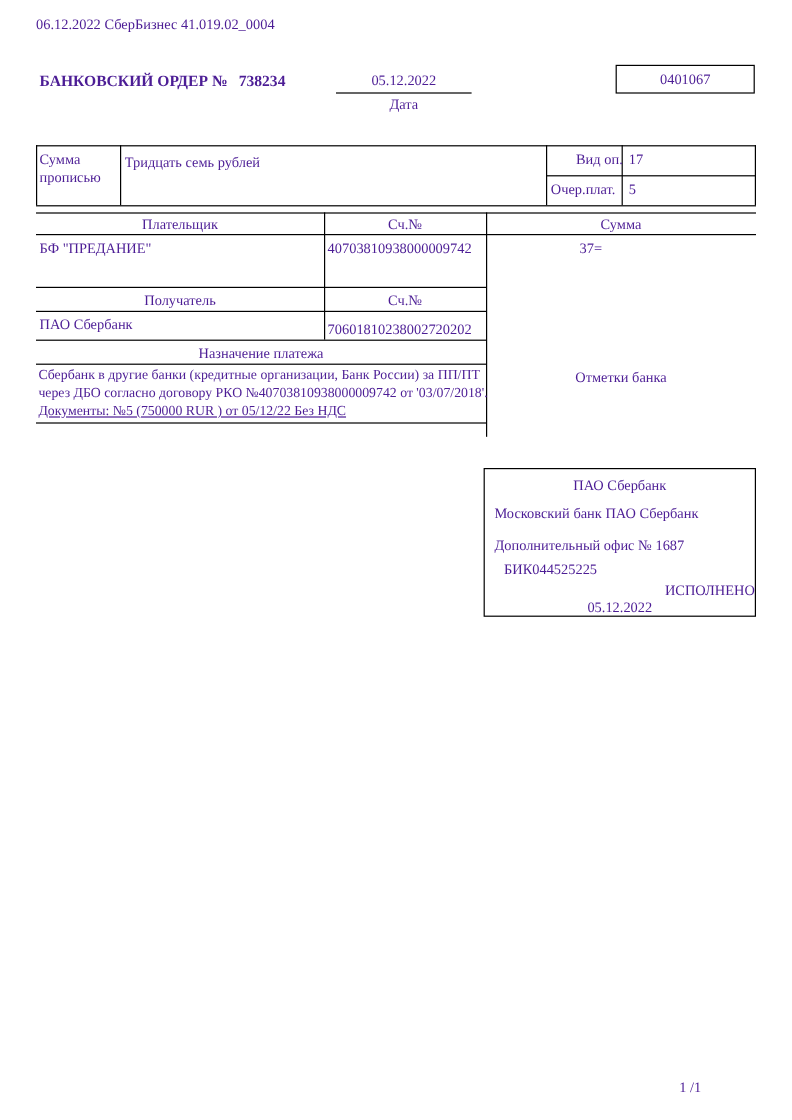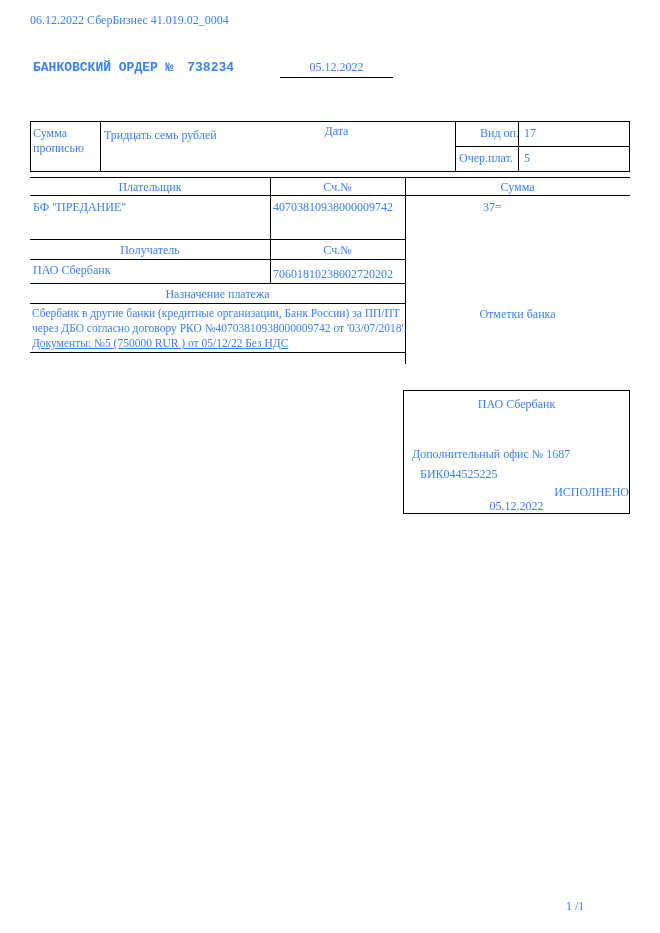--- a/index.html
+++ b/index.html
@@ -1,48 +1,49 @@
 <!DOCTYPE html>
 <html><head>
 <meta charset="utf-8">
 <style>
   html,body{margin:0;padding:0;background:#fff;}
   .page{
     position:relative;
     width:660px;height:933px;
     background:#ffffff;
     font-family:"Liberation Serif","DejaVu Serif",serif;
-    font-size:12px;color:#3b82f6;
+    font-size:12px;color:#4c1d95;
     overflow:hidden;
   }
   .abs{position:absolute;}
   .hline{position:absolute;height:1px;background:#000;}
   .vline{position:absolute;width:1px;background:#000;}
-  .bold{font-weight:bold;font-family:Liberation Mono, monospace;}
+  .bold{font-weight:bold;}
   .center{text-align:center;}
   .box{position:absolute;border:1px solid #000;box-sizing:border-box;}
   .nowrap{white-space:nowrap;}
   .underline{text-decoration:underline;}
   .small{font-size:11.5px;}
 </style>
 </head>
 <body>
 
 <div class="page">
 
   <div class="abs" style="left:30px;top:13px;">06.12.2022  СберБизнес 41.019.02_0004</div>
 
   <div class="abs bold nowrap" style="left:33px;top:60px;font-size:13px;">
     <span>БАНКОВСКИЙ ОРДЕР №</span>
     <span style="margin-left:6px;">738234</span>
   </div>
 
   <div class="abs center" style="left:280px;top:60px;width:113px;border-bottom:1px solid #000;padding-bottom:2px;">05.12.2022</div>
-  <div class="abs center" style="left:280px;top:80px;width:113px;margin-top:44px;">Дата</div>
+  <div class="abs center" style="left:280px;top:80px;width:113px;">Дата</div>
 
+  <div class="box center" style="left:513px;top:54px;width:116px;height:24px;line-height:22px;">0401067</div>
 
   <div class="hline" style="left:30px;top:121px;width:600px;"></div>
   <div class="hline" style="left:30px;top:171px;width:600px;"></div>
   <div class="hline" style="left:455px;top:146px;width:175px;"></div>
   <div class="vline" style="left:30px;top:121px;height:50px;"></div>
   <div class="vline" style="left:100px;top:121px;height:50px;"></div>
   <div class="vline" style="left:455px;top:121px;height:50px;"></div>
   <div class="vline" style="left:518px;top:121px;height:50px;"></div>
   <div class="vline" style="left:629px;top:121px;height:50px;"></div>
 
@@ -81,20 +82,21 @@
   <div class="abs small nowrap" style="left:32px;top:307px;">Сбербанк в другие банки (кредитные организации, Банк России) за ПП/ПТ</div>
   <div class="abs small nowrap" style="left:32px;top:322px;">через ДБО согласно договору РКО №40703810938000009742 от '03/07/2018'.</div>
   <div class="abs small nowrap underline" style="left:32px;top:337px;text-align:right;">Документы: №5 (750000 RUR  ) от 05/12/22 Без НДС</div>
 
   <div class="hline" style="left:30px;top:352px;width:375px;"></div>
 
   <div class="abs center" style="left:405px;top:307px;width:225px;">Отметки банка</div>
 
   <div class="box" style="left:403px;top:390px;width:227px;height:124px;">
     <div class="abs center" style="left:0;top:6px;width:225px;">ПАО Сбербанк</div>
+    <div class="abs nowrap" style="left:8px;top:30px;">Московский банк ПАО Сбербанк</div>
     <div class="abs nowrap" style="left:8px;top:56px;">Дополнительный офис № 1687</div>
     <div class="abs nowrap" style="left:16px;top:76px;">БИК044525225</div>
     <div class="abs center" style="left:0;top:94px;width:225px;text-align:right;">ИСПОЛНЕНО</div>
     <div class="abs center" style="left:0;top:108px;width:225px;">05.12.2022</div>
   </div>
 
   <div class="abs" style="left:566px;top:899px;">1 /1</div>
 
 </div>
 

